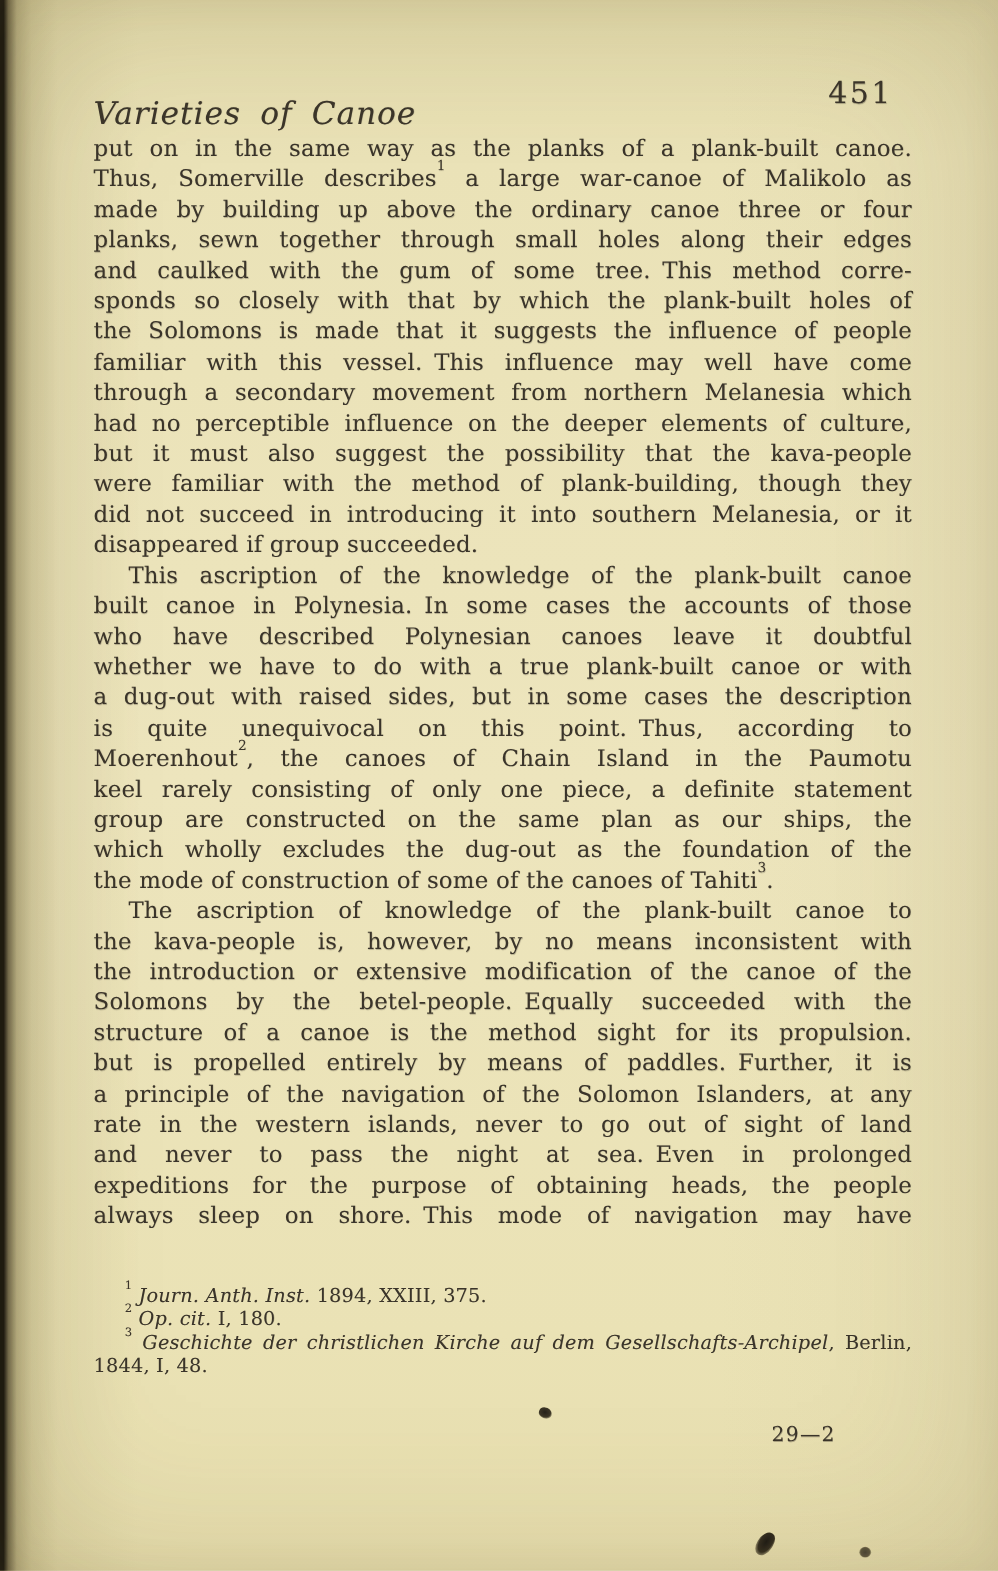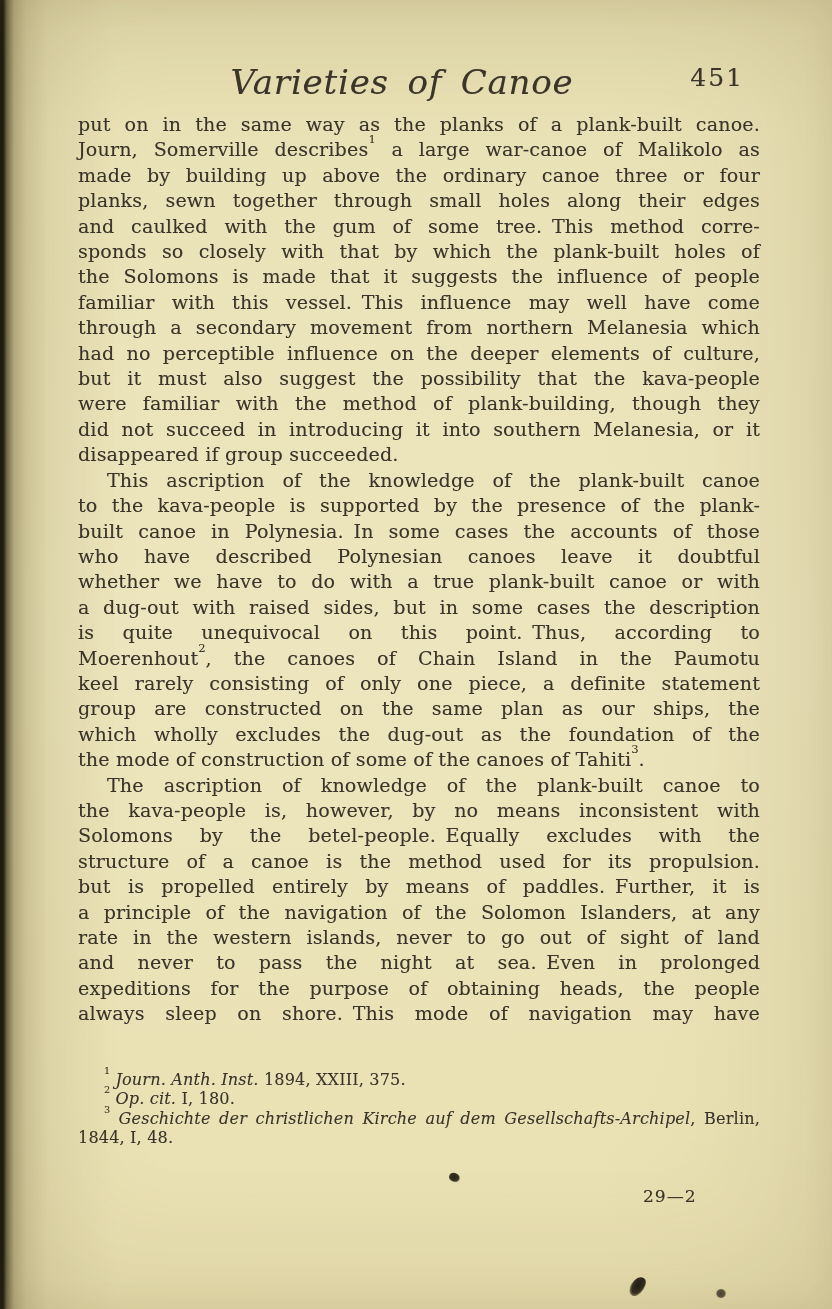--- a/index.html
+++ b/index.html
@@ -20,23 +20,23 @@
   }
   .gutter {
     position: absolute; left: 0; top: 0; bottom: 0; width: 48px;
     background: linear-gradient(90deg, #14120c 0px, #14120c 3px, rgba(90,82,55,0.80) 7px,
       rgba(140,130,88,0.45) 14px, rgba(170,160,112,0.25) 26px, rgba(0,0,0,0) 48px);
   }
   .header {
     position: absolute; left: 78px; top: 62px; width: 682px; height: 38px;
   }
   .running-title {
-    display: block; text-align: center; padding-right: 34px;
-    font-style: italic; font-size: 34px; letter-spacing: 0.8px; word-spacing: 7px;
-    color: #3b352a; text-shadow: 0.3px 0.3px 0.6px rgba(58,52,42,0.35);
+    display: block; padding-right: 34px;
+    font-style: italic; font-size: 26px; letter-spacing: 0.8px; word-spacing: 7px;
+    color: #3b352a; text-shadow: 0.3px 0.3px 0.6px rgba(58,52,42,0.35); margin-top: 18px;
   }
   .page-number {
     position: absolute; right: 16px; top: 1px;
     font-size: 25px; letter-spacing: 2px;
     text-shadow: 0.3px 0.3px 0.6px rgba(58,52,42,0.35);
     text-align: center;
   }
   .body-text {
     position: absolute; left: 78px; top: 112px; width: 682px;
     font-size: 19px; line-height: 25.4px; letter-spacing: 0.2px;
@@ -83,53 +83,53 @@
   <div class="gutter"></div>
 
   <div class="header">
     <span class="running-title">Varieties of Canoe</span>
     <span class="page-number">451</span>
   </div>
 
   <div class="body-text" id="body-text">
       <div class="para">
         <div class="line"><span>put on in the same way as the planks of a plank-built canoe.</span></div>
-        <div class="line"><span>Journ, Somerville describes</span><sup class="fnmark">1</sup><span> a large war-canoe of Malikolo as</span></div>
+        <div class="line"><span>Thus, Somerville describes</span><sup class="fnmark">1</sup><span> a large war-canoe of Malikolo as</span></div>
         <div class="line"><span>made by building up above the ordinary canoe three or four</span></div>
         <div class="line"><span>planks, sewn together through small holes along their edges</span></div>
         <div class="line"><span>and caulked with the gum of some tree. This method corre-</span></div>
         <div class="line"><span>sponds so closely with that by which the plank-built holes of</span></div>
         <div class="line"><span>the Solomons is made that it suggests the influence of people</span></div>
         <div class="line"><span>familiar with this vessel. This influence may well have come</span></div>
         <div class="line"><span>through a secondary movement from northern Melanesia which</span></div>
         <div class="line"><span>had no perceptible influence on the deeper elements of culture,</span></div>
         <div class="line"><span>but it must also suggest the possibility that the kava-people</span></div>
         <div class="line"><span>were familiar with the method of plank-building, though they</span></div>
         <div class="line"><span>did not succeed in introducing it into southern Melanesia, or it</span></div>
         <div class="line end"><span>disappeared if group succeeded.</span></div>
       </div>
       <div class="para">
         <div class="line ind"><span>This ascription of the knowledge of the plank-built canoe</span></div>
-        <div class="line"><span>to the kava-people is supported by the presence of the plank-</span></div>
         <div class="line"><span>built canoe in Polynesia. In some cases the accounts of those</span></div>
         <div class="line"><span>who have described Polynesian canoes leave it doubtful</span></div>
         <div class="line"><span>whether we have to do with a true plank-built canoe or with</span></div>
         <div class="line"><span>a dug-out with raised sides, but in some cases the description</span></div>
         <div class="line"><span>is quite unequivocal on this point. Thus, according to</span></div>
         <div class="line"><span>Moerenhout</span><sup class="fnmark">2</sup><span>, the canoes of Chain Island in the Paumotu</span></div>
         <div class="line"><span>keel rarely consisting of only one piece, a definite statement</span></div>
         <div class="line"><span>group are constructed on the same plan as our ships, the</span></div>
         <div class="line"><span>which wholly excludes the dug-out as the foundation of the</span></div>
         <div class="line end"><span>the mode of construction of some of the canoes of Tahiti</span><sup class="fnmark">3</sup><span>.</span></div>
       </div>
       <div class="para">
         <div class="line ind"><span>The ascription of knowledge of the plank-built canoe to</span></div>
         <div class="line"><span>the kava-people is, however, by no means inconsistent with</span></div>
-        <div class="line"><span>Solomons by the betel-people. Equally excludes with the</span></div>
-        <div class="line"><span>structure of a canoe is the method used for its propulsion.</span></div>
+        <div class="line"><span>the introduction or extensive modification of the canoe of the</span></div>
+        <div class="line"><span>Solomons by the betel-people. Equally succeeded with the</span></div>
+        <div class="line"><span>structure of a canoe is the method sight for its propulsion.</span></div>
         <div class="line"><span>but is propelled entirely by means of paddles. Further, it is</span></div>
         <div class="line"><span>a principle of the navigation of the Solomon Islanders, at any</span></div>
         <div class="line"><span>rate in the western islands, never to go out of sight of land</span></div>
         <div class="line"><span>and never to pass the night at sea. Even in prolonged</span></div>
         <div class="line"><span>expeditions for the purpose of obtaining heads, the people</span></div>
         <div class="line"><span>always sleep on shore. This mode of navigation may have</span></div>
       </div>
     </div>
 
   <div class="footnotes" id="footnotes">

